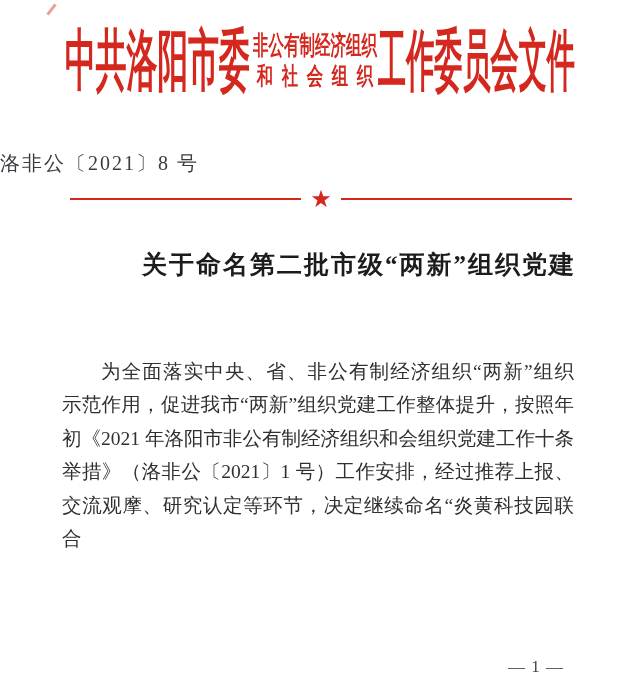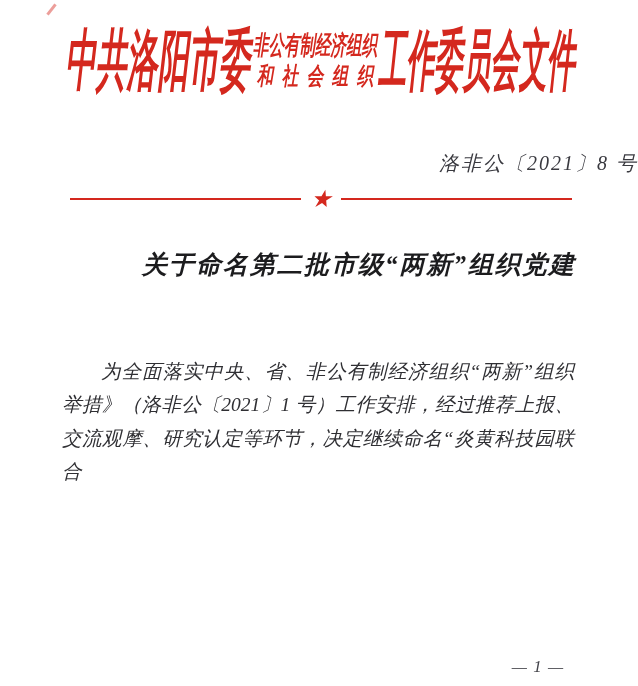--- a/index.html
+++ b/index.html
@@ -4,41 +4,40 @@
 <style>
   html,body { margin:0; padding:0; background:#ffffff; }
   :root {
     --red:#d4281e;
     --title-col:#1c1c1e;
     --body-col:#2f2f33;
   }
   .page {
     position:relative; width:638px; height:686px; background:#ffffff; overflow:hidden;
     font-family:"Liberation Serif","DejaVu Serif",serif;
-    font-style:italic;
   }
 
   
   .artifact { position:absolute; left:50px; top:3px; width:3px; height:13px;
     background:var(--red); opacity:.45; transform:rotate(38deg); }
 
   
   .hdr-seg { position:absolute; color:var(--red); font-weight:bold; white-space:nowrap;
     line-height:1; transform-origin:0 0; }
   .hdr-left  { left:65px;  top:28px; font-size:70px; transform:scale(0.44,0.95); }
   .hdr-right { left:378px; top:28px; font-size:70px; transform:scale(0.402,0.95); }
   .hdr-mid   { position:absolute; left:253px; top:33px; width:124px; color:var(--red); font-weight:bold; }
   .hdr-mid-l1 { position:absolute; top:0; left:0; font-size:26px; line-height:1;
     white-space:nowrap; transform:scaleX(0.596); transform-origin:0 0; }
   .hdr-mid-l2 { position:absolute; top:31px; left:0; width:124px; display:flex;
     justify-content:space-between; font-size:24px; line-height:1; }
   .hdr-mid-l2 span { display:inline-block; transform:scaleX(0.68); }
 
   
-  .doc-number { position:absolute; top:150px; left:0; width:100%; text-align:right;
+  .doc-number { position:absolute; top:150px; left:0; width:100%; text-align:left;
     font-size:20px; letter-spacing:2px; color:#3a3a40; }
 
   
   .divider { position:absolute; top:186px; left:70px; width:502px; height:26px;
     display:flex; align-items:center; }
   .divider .line { flex:1; height:2px; background:var(--red); }
   .divider .star { color:var(--red); font-size:24px; line-height:1; margin:0 9px; }
 
   
   .title { position:absolute; top:246px; left:0; width:100%; text-align:center;
@@ -86,19 +85,21 @@
     <div class="star">★</div>
     <div class="line"></div>
   </div>
 
   <div class="title">
     <div>关于命名第二批市级“两新”组织党建</div>
   </div>
 
   <div class="body-text">
       <div class="body-line fill indent">为全面落实中央、省、非公有制经济组织“两新”组织</div>
+      <div class="body-line fill">示范作用，促进我市“两新”组织党建工作整体提升，按照年</div>
+      <div class="body-line fill">初《2021 年洛阳市非公有制经济组织和会组织党建工作十条</div>
       <div class="body-line fill">举措》（洛非公〔2021〕1 号）工作安排，经过推荐上报、</div>
       <div class="body-line fill">交流观摩、研究认定等环节，决定继续命名“炎黄科技园联合</div>
     </div>
 
   <div class="page-number">— 1 —</div>
 
 </div>
 
 </body></html>

